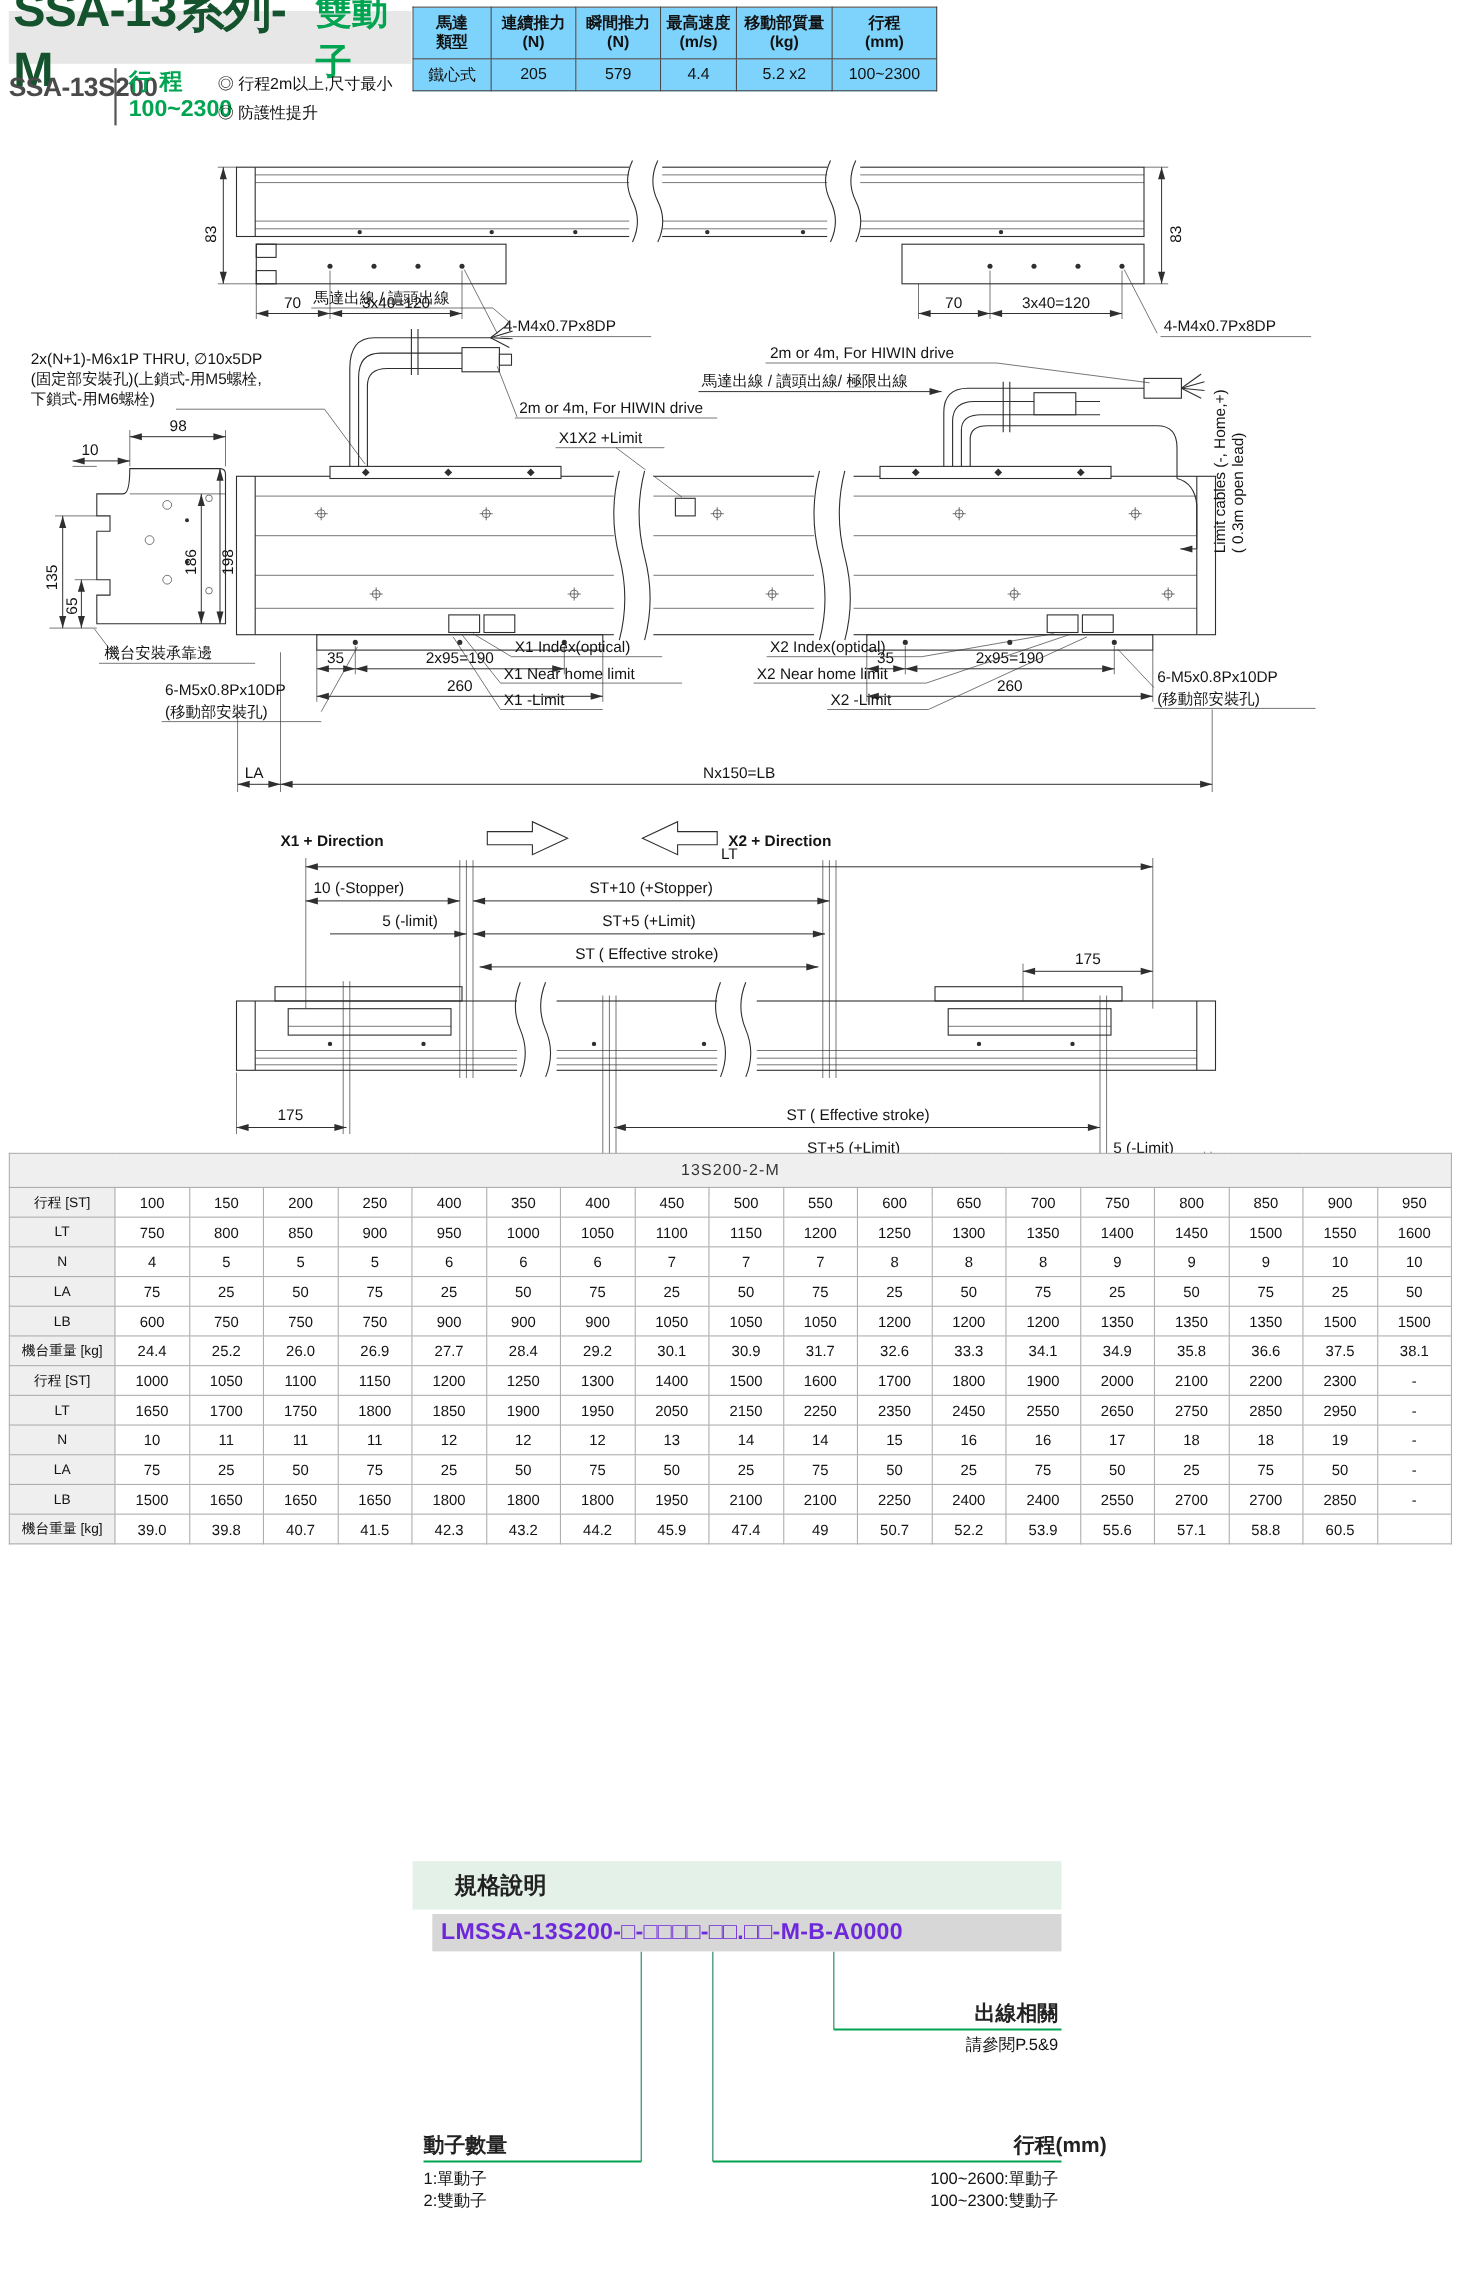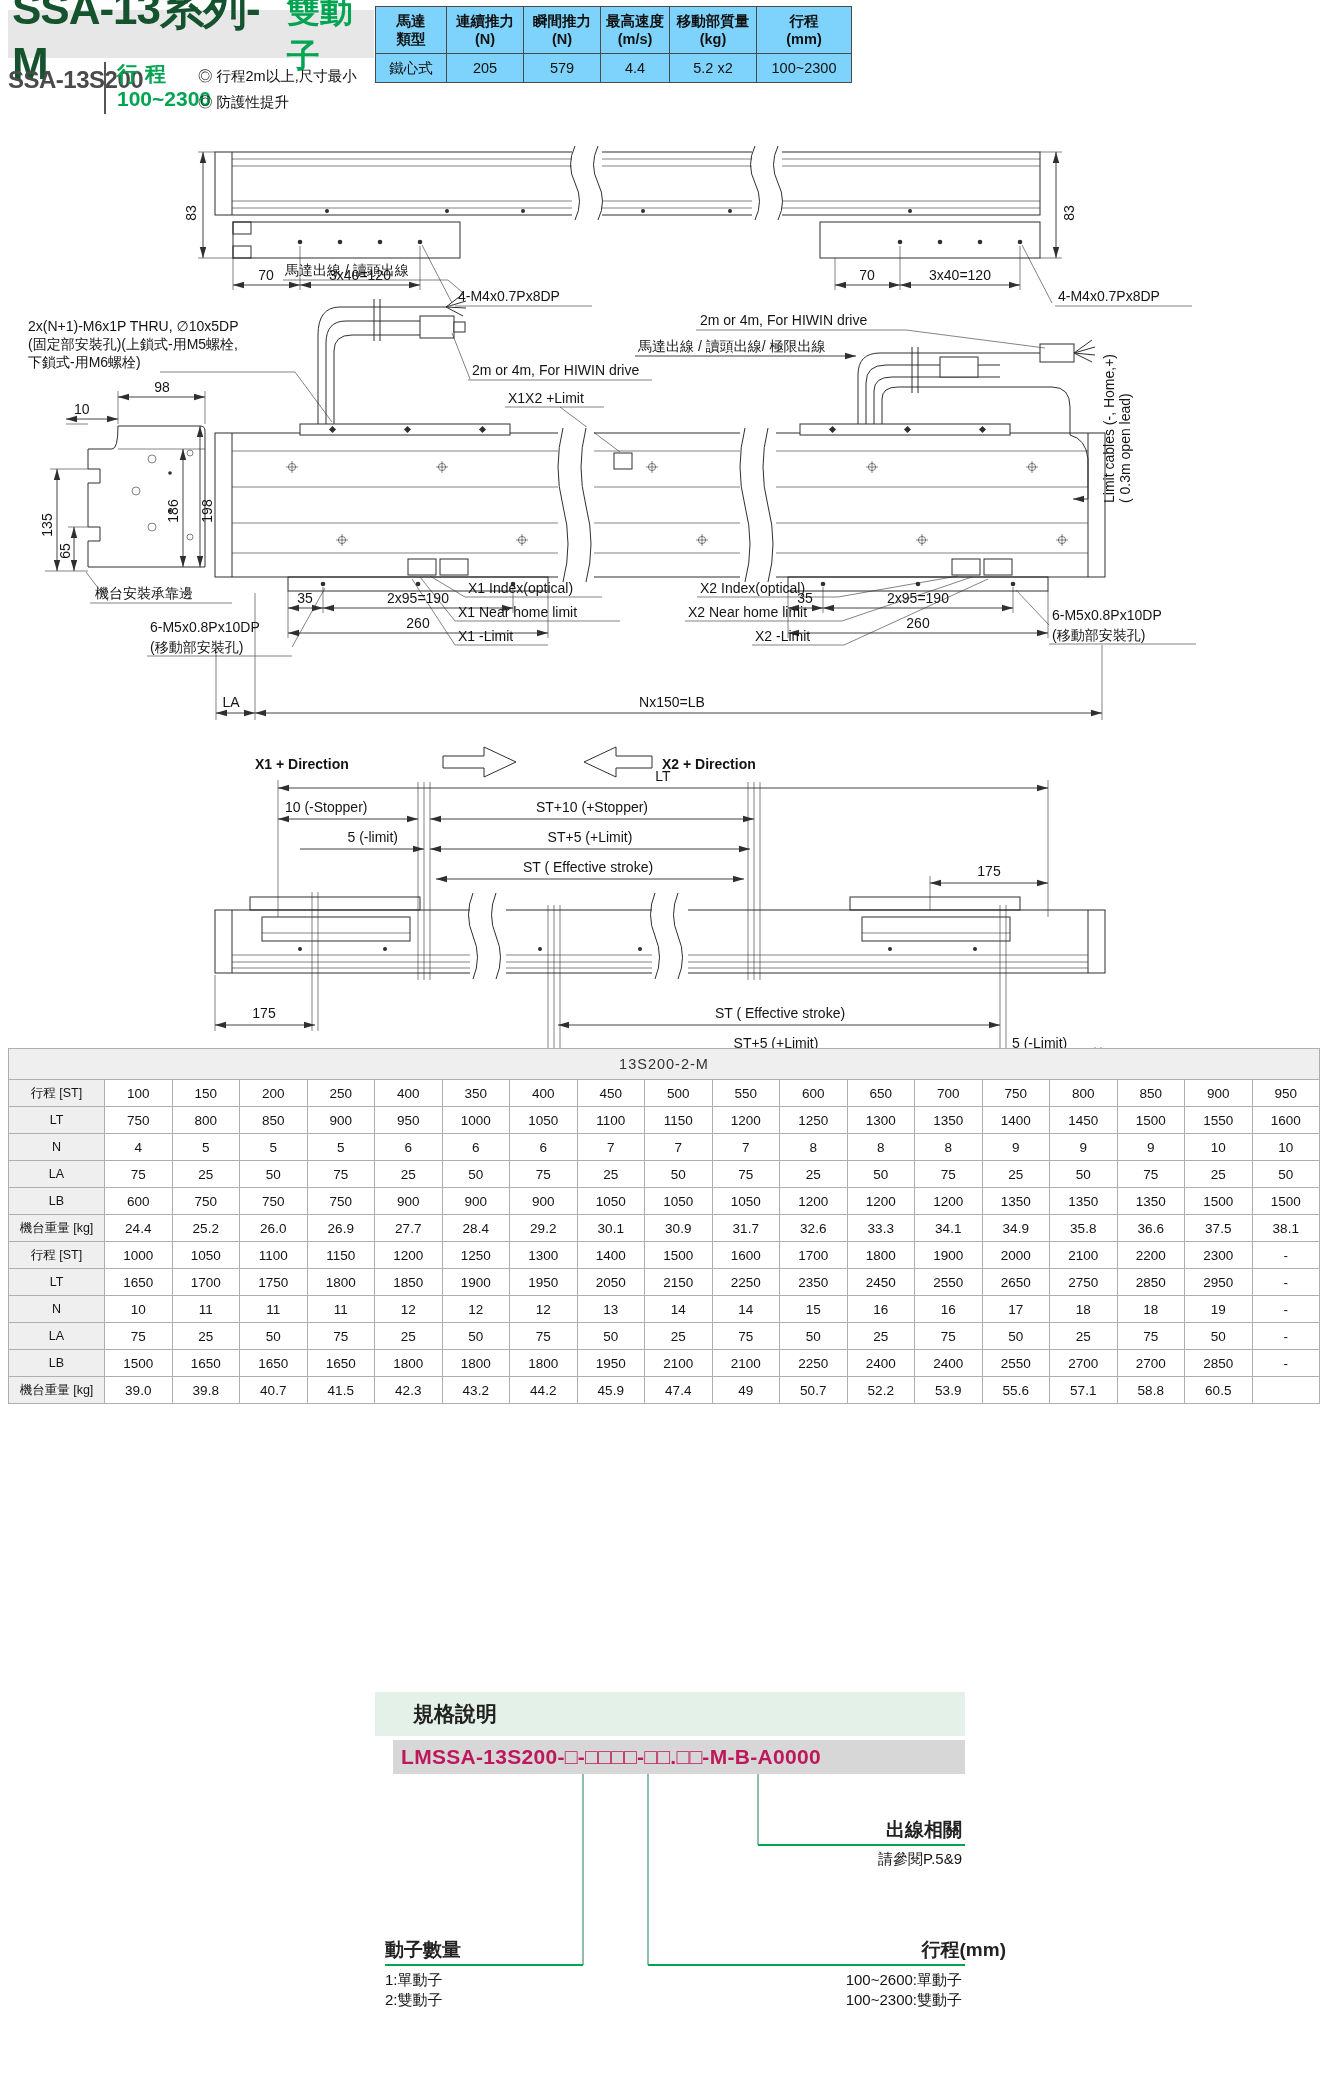--- a/index.html
+++ b/index.html
@@ -46,21 +46,21 @@
       height:26px;padding:0 1px;color:#141414;background:#fff;font-weight:400}
   #dim-table .ttl{background:#efefef;height:30px;font-size:14.5px;color:#333;letter-spacing:1px}
   #dim-table th.rowh{background:#efefef;font-size:12.5px}
 
   
   #spec-title-band{left:375px;top:1692px;width:590px;height:44px;background:#e4f1e9;
                    display:flex;align-items:center}
   #spec-title-band span{font-size:21px;font-weight:700;color:#222;padding-left:38px}
   #model-band{left:393px;top:1740px;width:572px;height:34px;background:#d7d7d7;
               display:flex;align-items:center}
-  #model-band span{font-size:21px;font-weight:700;color:#be185d;padding-left:8px;letter-spacing:0.3px}
+  #model-band span{font-size:21px;font-weight:700;color:#6d28d9;padding-left:8px;letter-spacing:0.3px}
   #spec-lines{left:0;top:1774px}
   .ord-label{font-size:19px;font-weight:600;color:#222}
   .ord-item{font-size:15px;color:#141414}
   #cable-label{left:760px;top:1817px;width:202px;text-align:right}
   #cable-item0{left:760px;top:1850px;width:202px;text-align:right}
   #mover-label{left:385px;top:1937px}
   #mover-item0{left:385px;top:1971px}
   #mover-item1{left:385px;top:1991px}
   #stroke2-label{left:806px;top:1937px;width:200px;text-align:right}
   #stroke2-item0{left:762px;top:1971px;width:200px;text-align:right}

